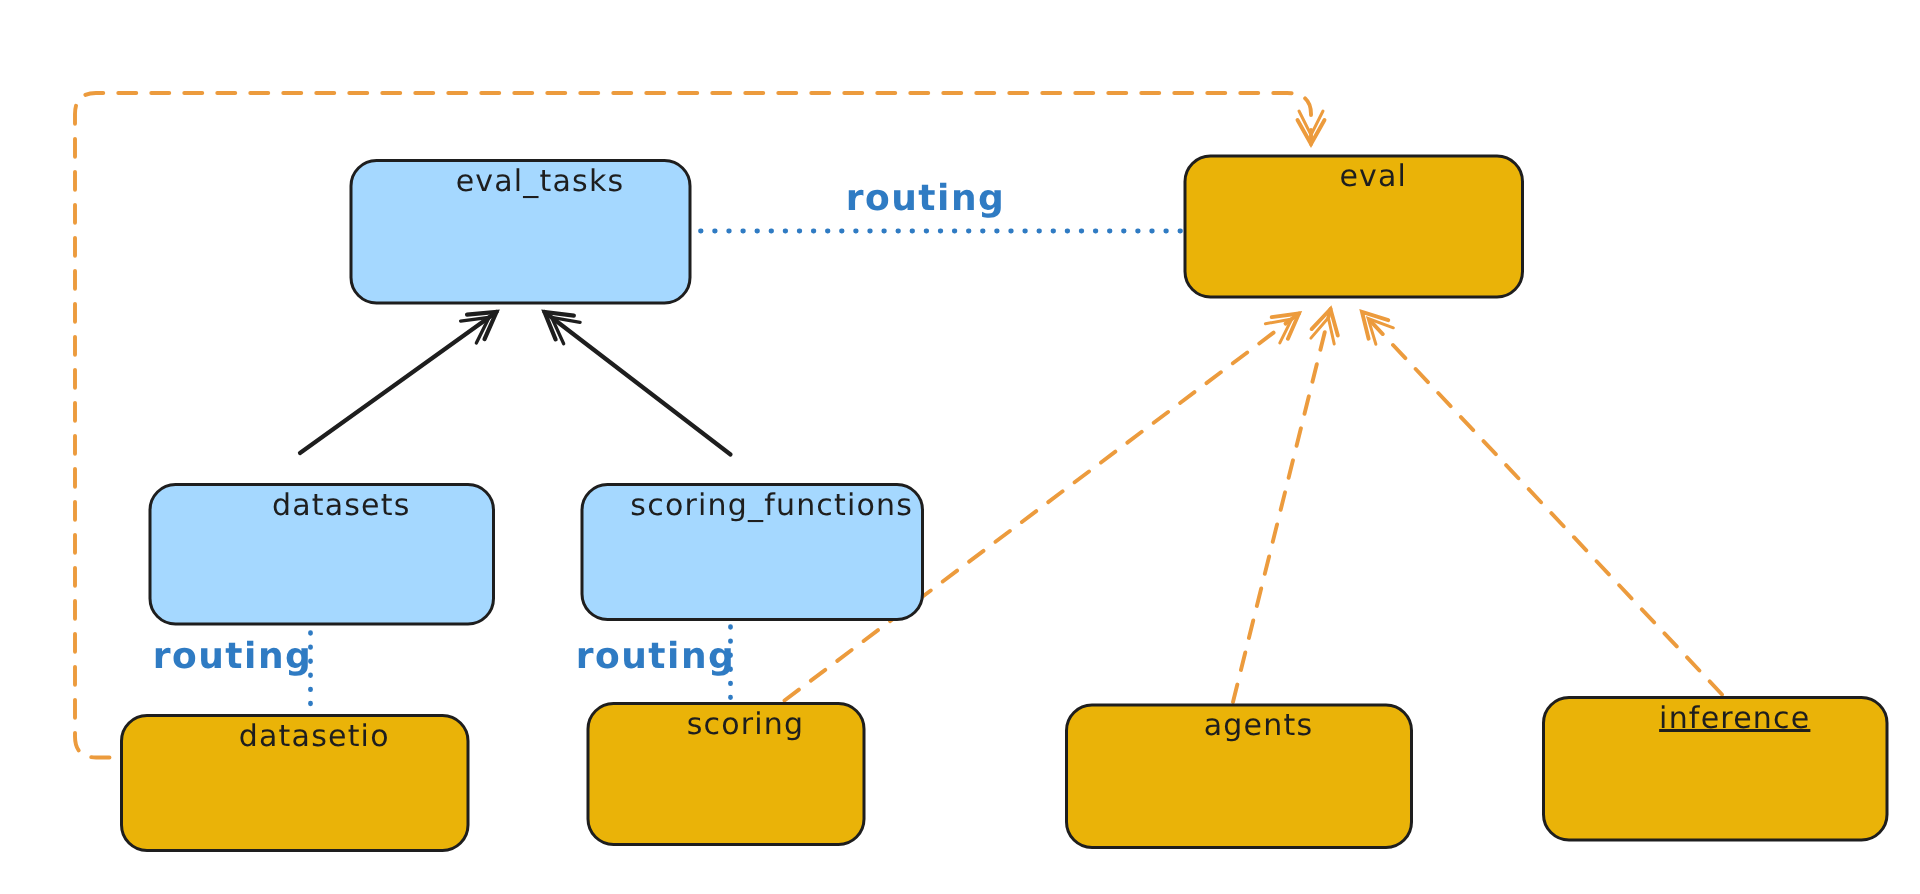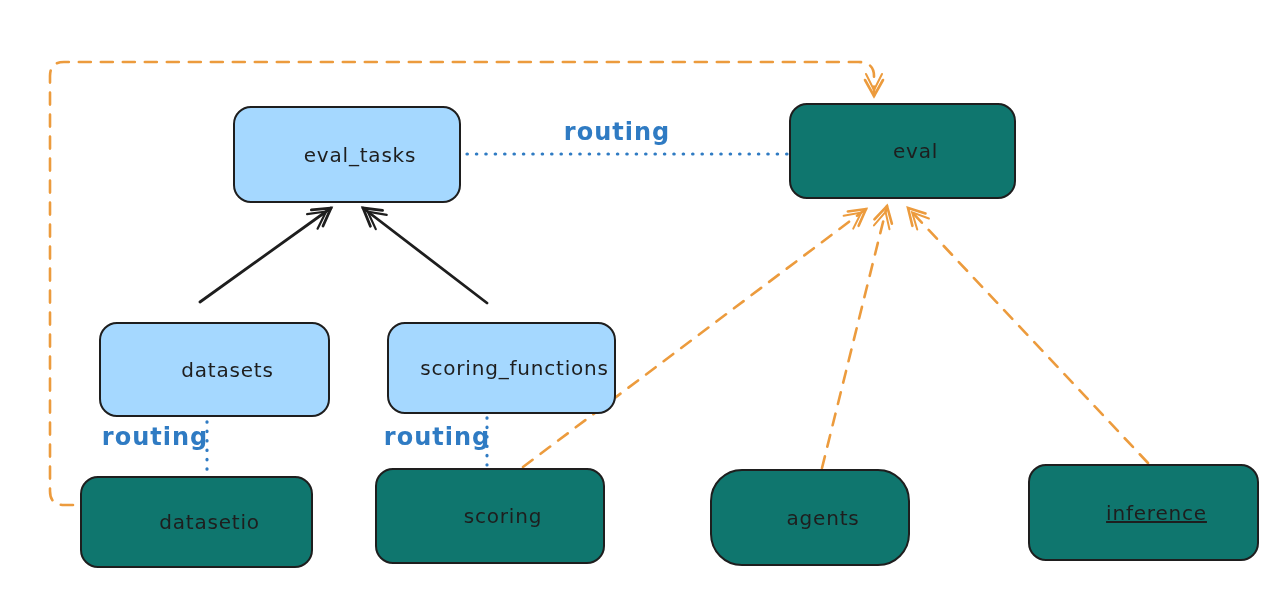--- a/index.html
+++ b/index.html
@@ -20,30 +20,30 @@
     left: 0; top: 0;
     width: 1280px;
     height: 596px;
   }
   .node {
     position: absolute;
     box-sizing: border-box;
     border: 2.6px solid #1e1e1e;
     border-radius: 18px;
     display: flex;
-    align-items: center;
+    align-items: flex-start;
     justify-content: center;
     color: #1e1e1e;
     font-size: 20px;
     letter-spacing: 0.8px;
     white-space: nowrap;
     padding-left: 26px;
   }
   .node.blue  { background: #a5d8ff; }
-  .node.green { background: #0f766e; }
+  .node.green { background: #eab308; }
 
   .edge-label {
     position: absolute;
     width: 140px;
     text-align: center;
     color: #2f7bc3;
     font-size: 24px;
     font-weight: bold;
     letter-spacing: 1px;
   }
@@ -91,25 +91,25 @@
   </div>
 
   <div class="node blue" style="left:387px; top:322px; width:229px; height:92px;">
     <span>scoring_functions</span>
   </div>
 
   <div class="node green" style="left:80px; top:476px; width:233px; height:92px;">
     <span>datasetio</span>
   </div>
 
-  <div class="node green" style="left:375px; top:468px; width:230px; height:96px;">
+  <div class="node green" style="left:391px; top:468px; width:186px; height:96px;">
     <span>scoring</span>
   </div>
 
-  <div class="node green" style="left:710px; top:469px; width:200px; height:97px;border-radius:32px;">
+  <div class="node green" style="left:710px; top:469px; width:232px; height:97px;">
     <span>agents</span>
   </div>
 
   <div class="node green" style="left:1028px; top:464px; width:231px; height:97px;text-decoration:underline;">
     <span>inference</span>
   </div>
 
   <div class="edge-label" style="left:547px; top:118px;">routing</div>
 
   <div class="edge-label" style="left:85px; top:423px;">routing</div>

